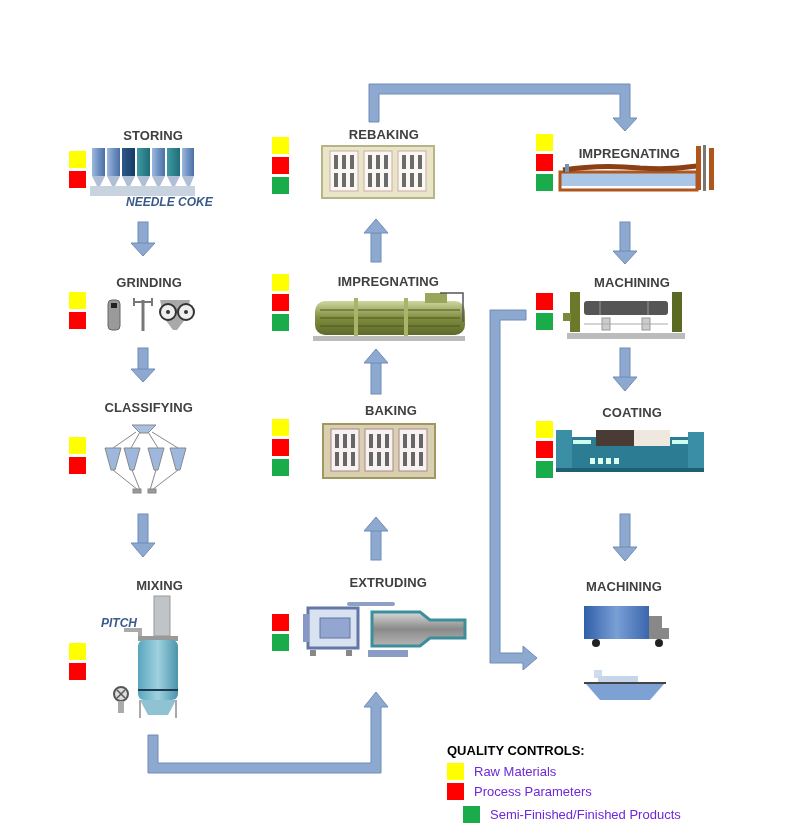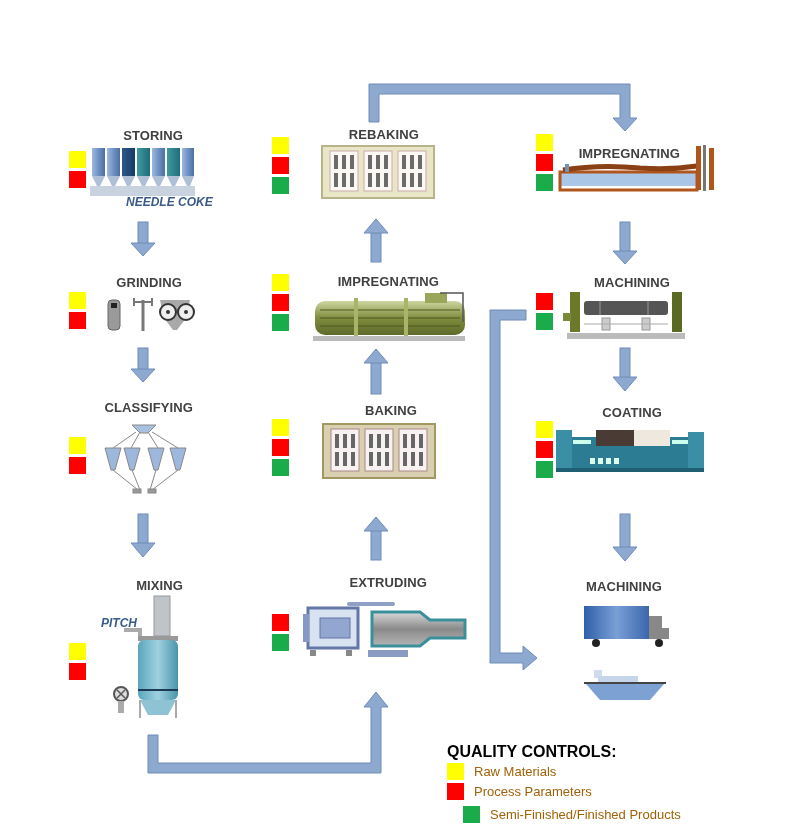--- a/index.html
+++ b/index.html
@@ -2,24 +2,24 @@
 <html><head>
 <meta charset="utf-8">
 <style>
   html, body { margin:0; padding:0; background:#ffffff; }
   body { width:790px; height:834px; position:relative; overflow:hidden;
          font-family:"Liberation Sans", sans-serif; }
   #canvas { position:absolute; left:0; top:0; width:790px; height:834px; }
   .label { position:absolute; font-weight:bold; font-size:13px; color:#404040;
            text-align:right; white-space:nowrap; letter-spacing:0.1px; }
   .sq { position:absolute; width:17px; height:17px; }
-  .legend-title { position:absolute; left:447px; top:743px; font-weight:bold; font-size:16px; color:#000; }
+  .legend-title { position:absolute; left:447px; top:743px; font-weight:bold; font-size:13px; color:#000; }
   .legend-item { position:absolute; left:447px; height:18px; display:flex; align-items:center; }
   .legend-item .sw { width:17px; height:17px; margin-right:10px; }
-  .legend-item span.txt { font-size:13px; color:#a16207; }
+  .legend-item span.txt { font-size:13px; color:#6d28d9; }
   .sub { position:absolute; font-style:italic; font-weight:bold; font-size:12px; color:#3a5a8a; }
 </style>
 </head>
 <body>
 
 <svg id="canvas" viewBox="0 0 790 834" xmlns="http://www.w3.org/2000/svg">
   <defs>
     <linearGradient id="silo" x1="0" x2="1">
       <stop offset="0" stop-color="#9db8dc"></stop>
         <stop offset="0.5" stop-color="#6f92c4"></stop>

